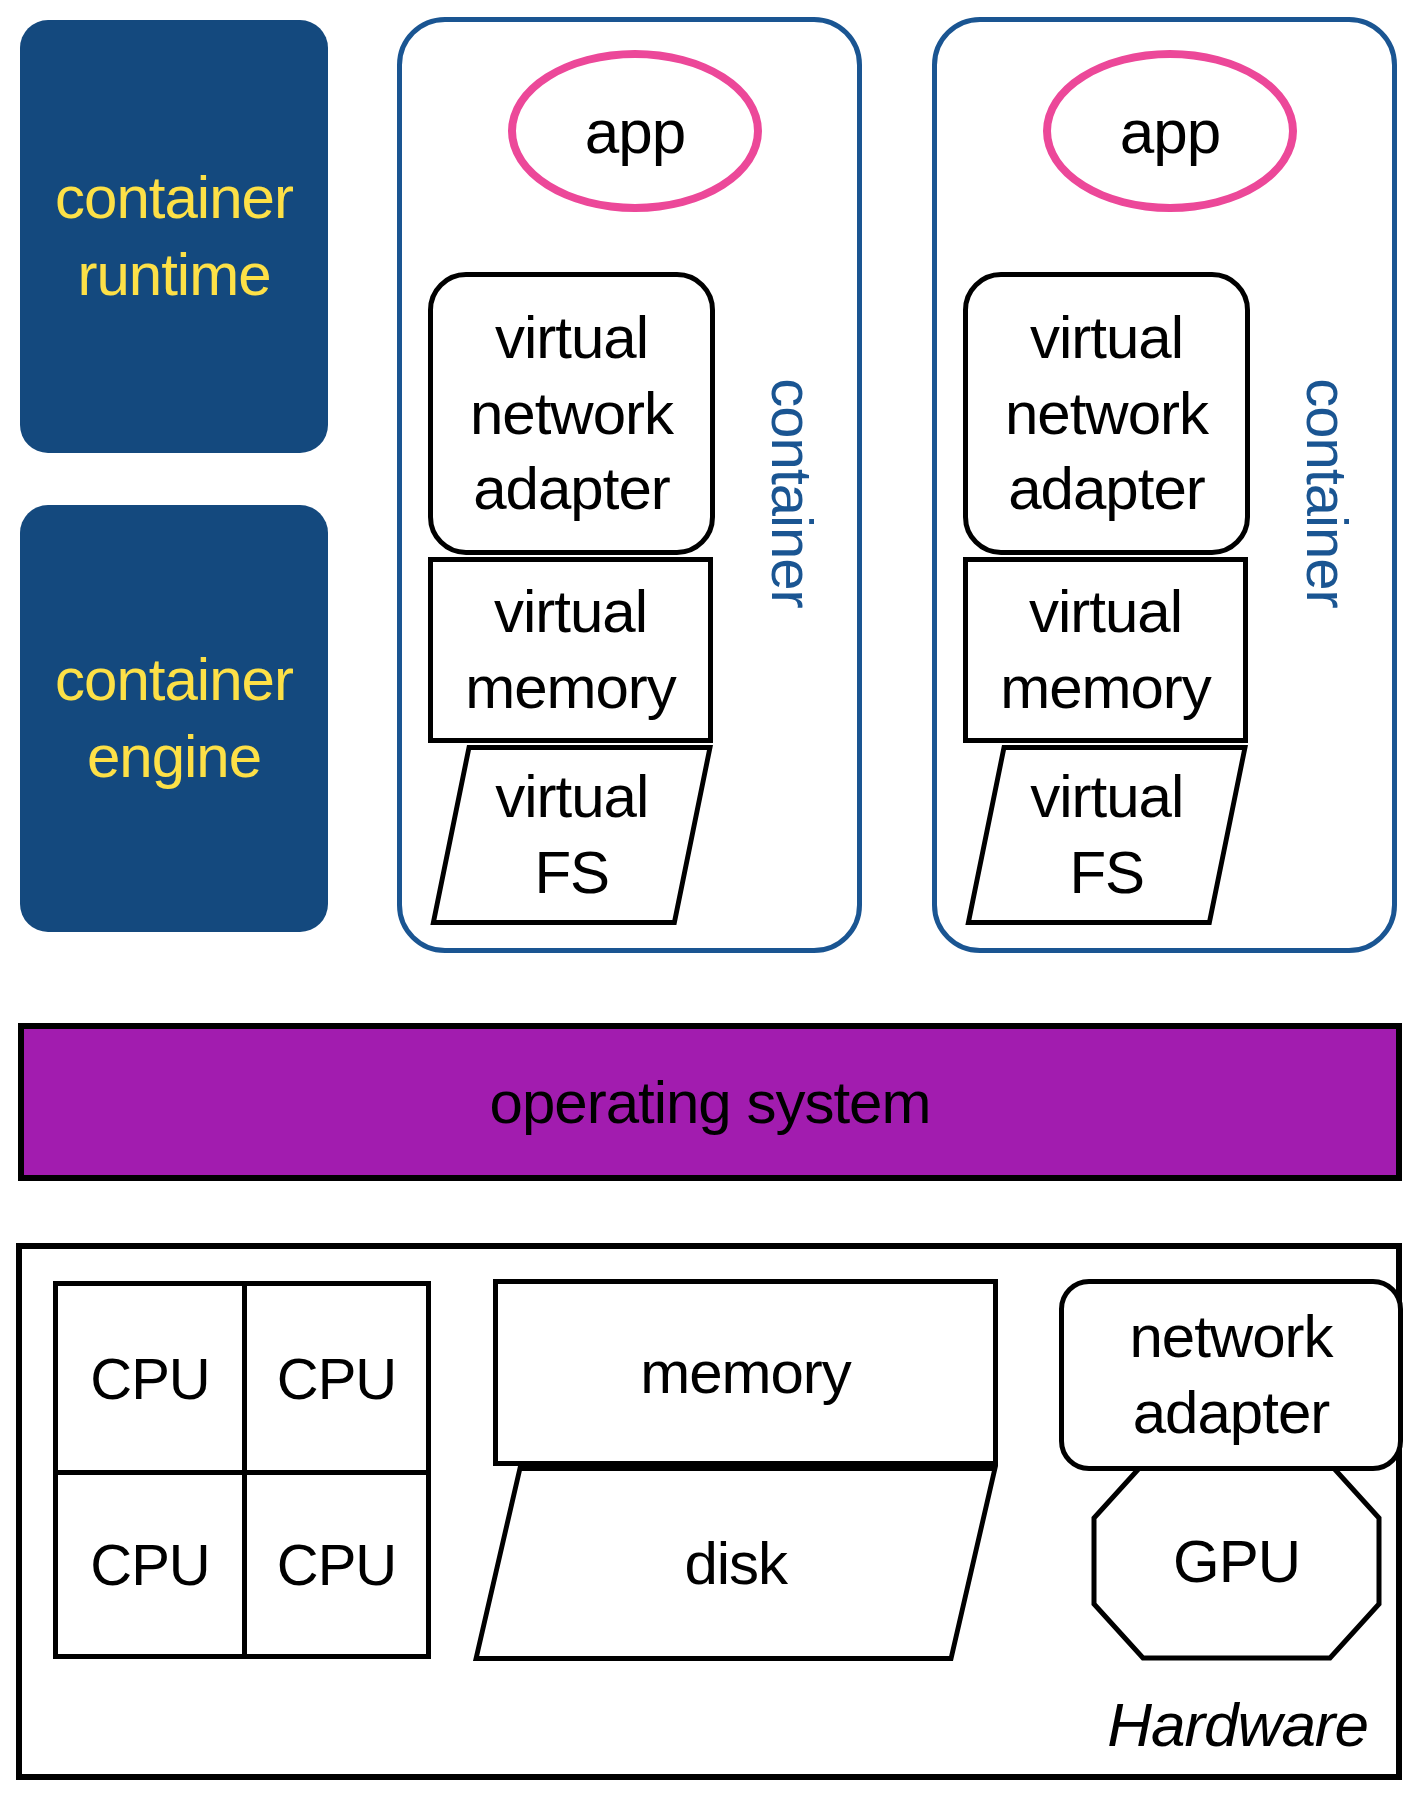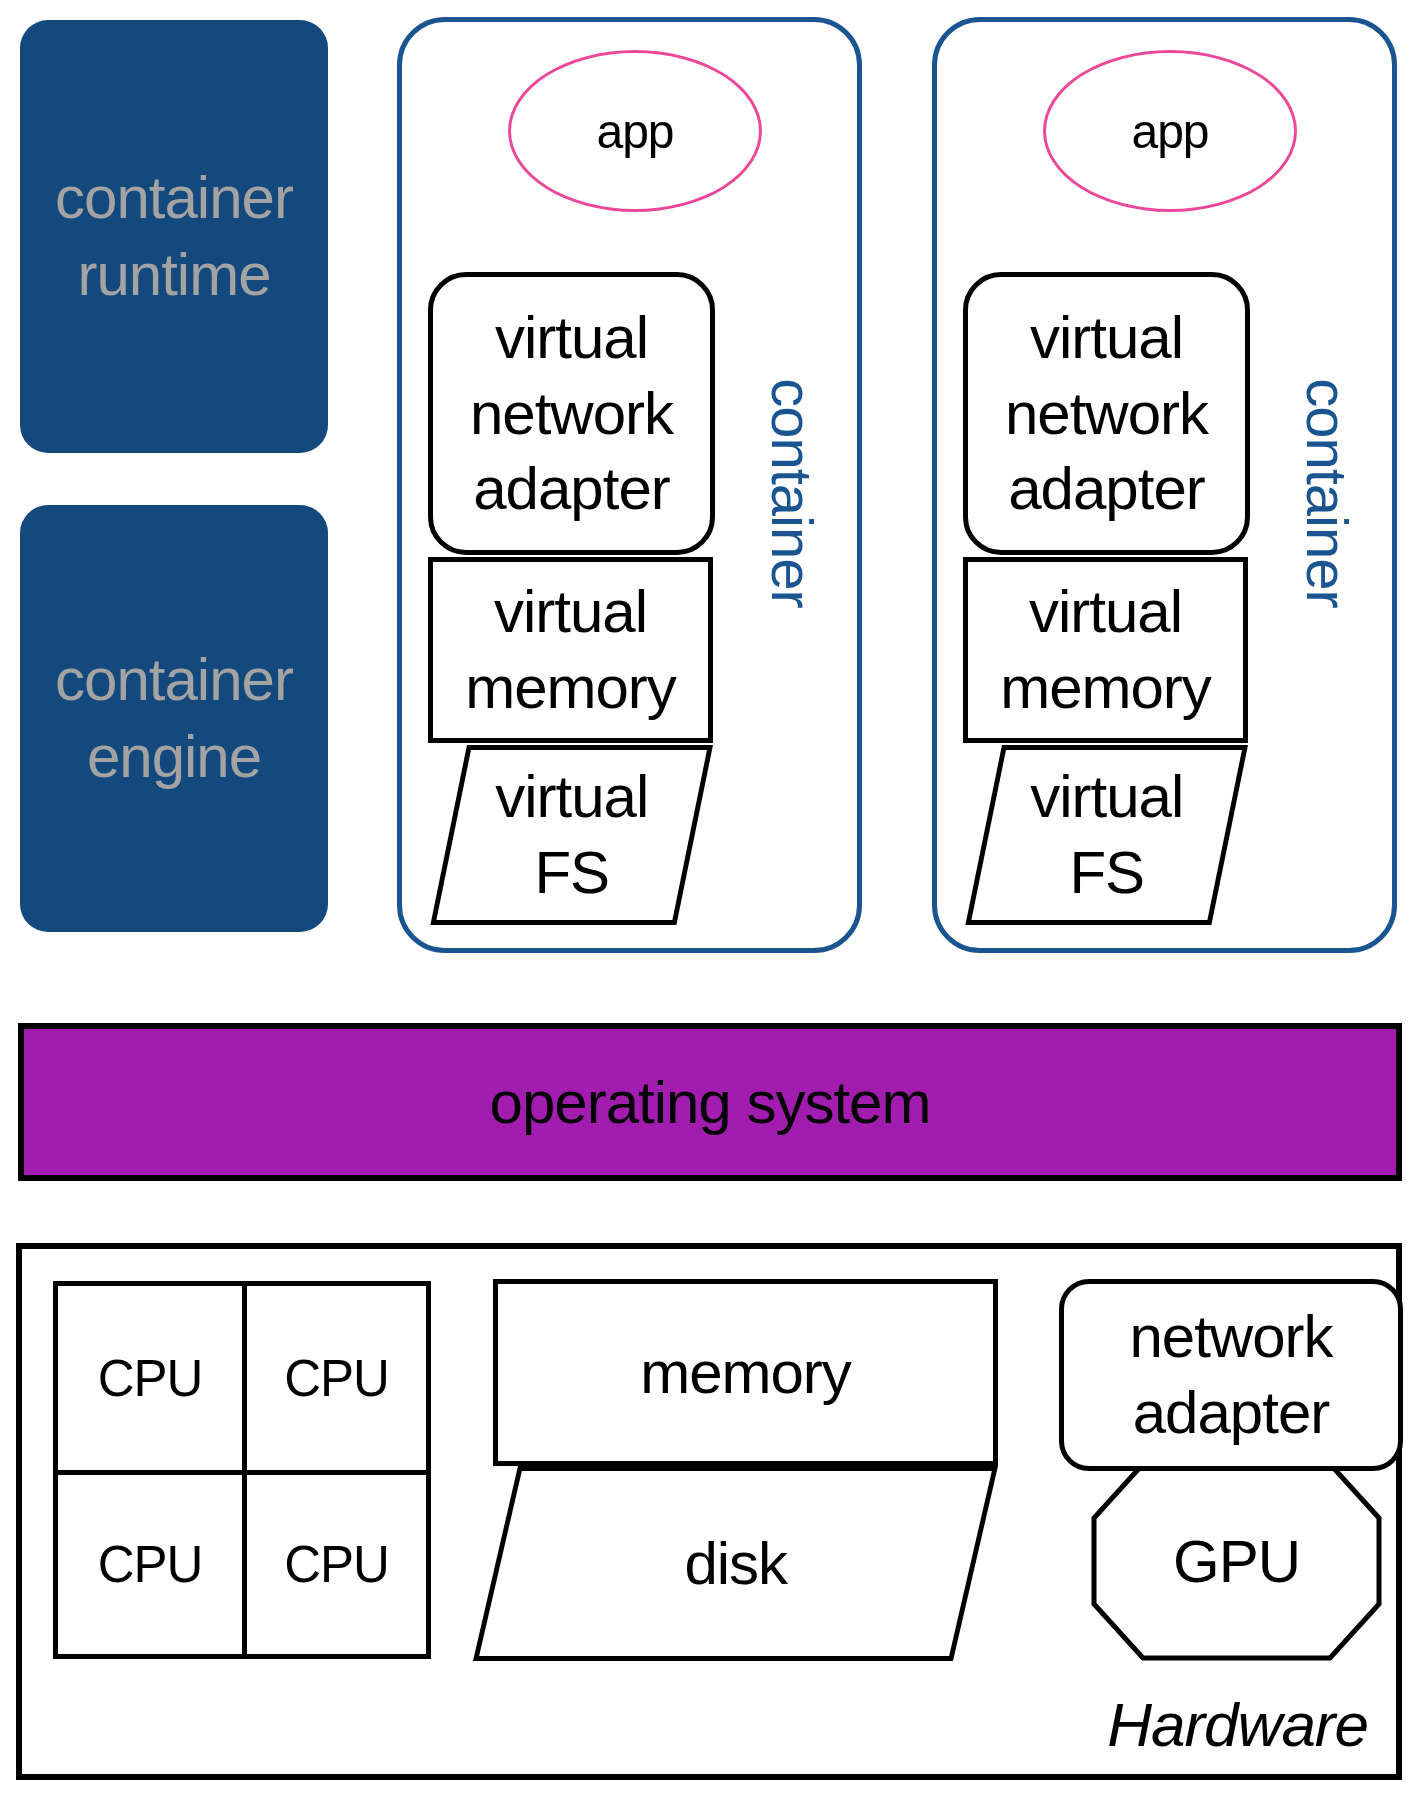--- a/index.html
+++ b/index.html
@@ -4,49 +4,49 @@
 <style>
   html,body{margin:0;padding:0;}
   body{
     width:1418px;height:1796px;position:relative;background:#ffffff;
     font-family:"Liberation Sans",sans-serif;color:#000;overflow:hidden;
     letter-spacing:-1px;
   }
   .abs{position:absolute;box-sizing:border-box;}
   .center{display:flex;align-items:center;justify-content:center;text-align:center;}
   .bluebox{
-    background:#14497E;color:#a3a3a3;border-radius:28px;
+    background:#14497E;color:#fde047;border-radius:28px;
     font-size:60px;line-height:1.27;
   }
   .container-outline{
     border:5px solid #1A5592;border-radius:48px;background:#ffffff;
   }
   .ellipse{
-    border:3px solid #ec4899;border-radius:50%;background:#fff;
-    font-size:48px;
+    border:8px solid #ec4899;border-radius:50%;background:#fff;
+    font-size:62px;
   }
   .blackbox{border:5px solid #000;background:#fff;font-size:60px;line-height:1.26;}
   .round40{border-radius:38px;}
   .round30{border-radius:30px;}
   .skew-fs{transform:skewX(-11.5deg);transform-origin:left top;}
   .unskew-fs{transform:skewX(11.5deg);}
   .skew-disk{transform:skewX(-13deg);transform-origin:left top;}
   .unskew-disk{transform:skewX(13deg);}
   .vlabel{
     position:absolute;width:0;height:0;
   }
   .vlabel > span{
     position:absolute;white-space:nowrap;
     transform:translate(-50%,-50%) rotate(90deg);
     font-size:58px;color:#1A5592;display:block;
   }
   .osbar{border:6px solid #000;background:#a21caf;font-size:60px;}
   .hwbox{border:6px solid #000;background:#fff;}
   .grid-line{background:#000;position:absolute;}
-  .cpu-cell{font-size:51px;}
+  .cpu-cell{font-size:58px;}
   .hw-label{font-size:62px;text-align:right;}
   svg{display:block;}
 </style>
 </head>
 <body>
 
 <div class="abs bluebox center" style="left:20px;top:20px;width:308px;height:433px;">
   <span>container runtime</span>
 </div>
 

